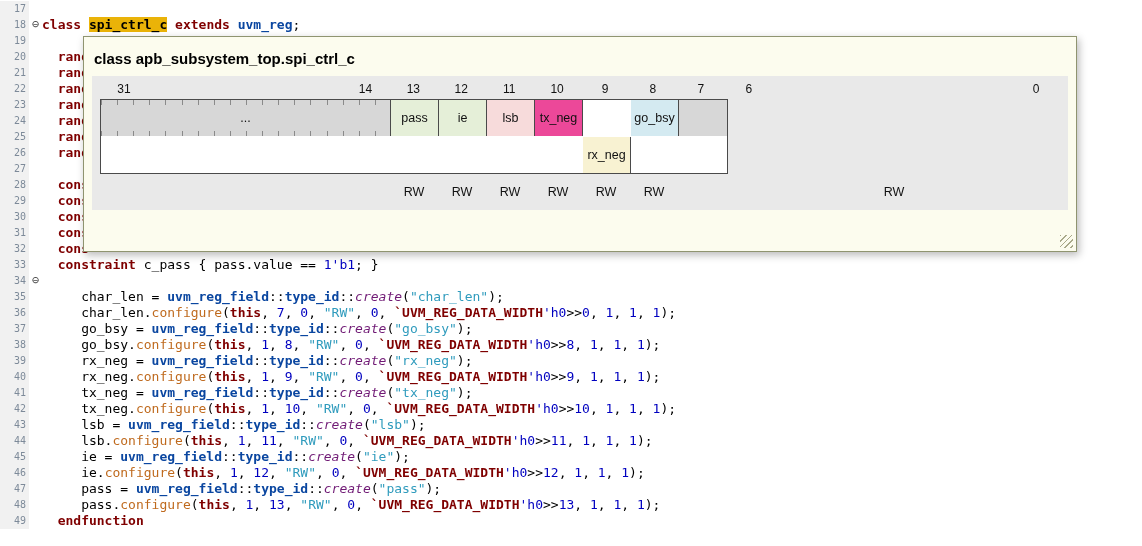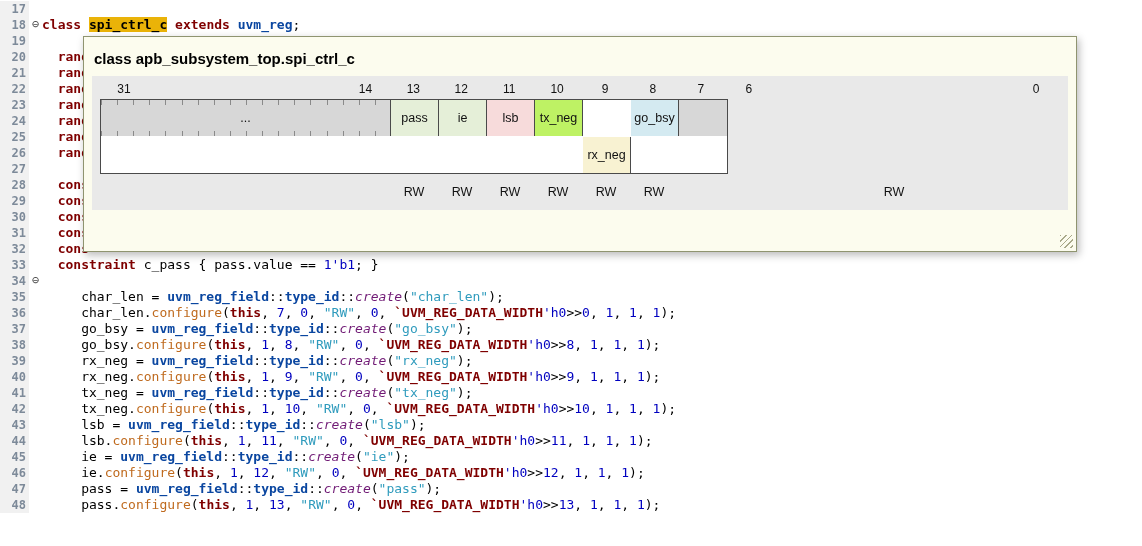--- a/index.html
+++ b/index.html
@@ -1,19 +1,19 @@
 <!DOCTYPE html>
 <html><head>
 <meta charset="utf-8">
 <style>
   html,body{margin:0;padding:0;background:#fff;}
   .screen{position:relative;width:1142px;height:546px;background:#ffffff;overflow:hidden;
           font-family:"DejaVu Sans Mono",monospace;font-size:13px;color:#000;padding-top:1px;box-sizing:border-box;}
   .line{display:flex;height:16px;line-height:16px;white-space:pre;}
-  .ln{flex:0 0 26px;text-align:right;padding-right:3px;background:#f1f1f1;color:#7d8a99;font-size:12px;font-weight:bold;}
+  .ln{flex:0 0 26px;text-align:right;padding-right:3px;background:#f1f1f1;color:#7d8a99;font-size:10px;}
   .fold{flex:0 0 13px;text-align:center;color:#4a4a4a;font-size:12px;line-height:15px;}
   .codetext{white-space:pre;}
   .tk-kw{color:#7f0000;font-weight:bold;}
   .tk-mc{color:#7f0000;font-weight:bold;}
   .tk-ty{color:#0a46a0;font-weight:bold;}
   .tk-fn{color:#0a46a0;}
   .tk-st{color:#2f9bbd;}
   .tk-nm{color:#0000c0;}
   .tk-cfg{color:#bf6a1e;}
   .tk-cr{color:#701a75;font-style:italic;}
@@ -71,20 +71,21 @@
       <div class="line"><span class="ln">39</span><span class="fold"></span><span class="codetext"><span class="tk-pl">     rx_neg = </span><span class="tk-ty">uvm_reg_field</span><span class="tk-pl">::</span><span class="tk-ty">type_id</span><span class="tk-pl">::</span><span class="tk-cr">create</span><span class="tk-pl">(</span><span class="tk-st">"rx_neg"</span><span class="tk-pl">);</span></span></div>
       <div class="line"><span class="ln">40</span><span class="fold"></span><span class="codetext"><span class="tk-pl">     rx_neg.</span><span class="tk-cfg">configure</span><span class="tk-pl">(</span><span class="tk-kw">this</span><span class="tk-pl">, </span><span class="tk-nm">1</span><span class="tk-pl">, </span><span class="tk-nm">9</span><span class="tk-pl">, </span><span class="tk-st">"RW"</span><span class="tk-pl">, </span><span class="tk-nm">0</span><span class="tk-pl">, </span><span class="tk-mc">`UVM_REG_DATA_WIDTH</span><span class="tk-nm">'h0</span><span class="tk-pl">&gt;&gt;</span><span class="tk-nm">9</span><span class="tk-pl">, </span><span class="tk-nm">1</span><span class="tk-pl">, </span><span class="tk-nm">1</span><span class="tk-pl">, </span><span class="tk-nm">1</span><span class="tk-pl">);</span></span></div>
       <div class="line"><span class="ln">41</span><span class="fold"></span><span class="codetext"><span class="tk-pl">     tx_neg = </span><span class="tk-ty">uvm_reg_field</span><span class="tk-pl">::</span><span class="tk-ty">type_id</span><span class="tk-pl">::</span><span class="tk-cr">create</span><span class="tk-pl">(</span><span class="tk-st">"tx_neg"</span><span class="tk-pl">);</span></span></div>
       <div class="line"><span class="ln">42</span><span class="fold"></span><span class="codetext"><span class="tk-pl">     tx_neg.</span><span class="tk-cfg">configure</span><span class="tk-pl">(</span><span class="tk-kw">this</span><span class="tk-pl">, </span><span class="tk-nm">1</span><span class="tk-pl">, </span><span class="tk-nm">10</span><span class="tk-pl">, </span><span class="tk-st">"RW"</span><span class="tk-pl">, </span><span class="tk-nm">0</span><span class="tk-pl">, </span><span class="tk-mc">`UVM_REG_DATA_WIDTH</span><span class="tk-nm">'h0</span><span class="tk-pl">&gt;&gt;</span><span class="tk-nm">10</span><span class="tk-pl">, </span><span class="tk-nm">1</span><span class="tk-pl">, </span><span class="tk-nm">1</span><span class="tk-pl">, </span><span class="tk-nm">1</span><span class="tk-pl">);</span></span></div>
       <div class="line"><span class="ln">43</span><span class="fold"></span><span class="codetext"><span class="tk-pl">     lsb = </span><span class="tk-ty">uvm_reg_field</span><span class="tk-pl">::</span><span class="tk-ty">type_id</span><span class="tk-pl">::</span><span class="tk-cr">create</span><span class="tk-pl">(</span><span class="tk-st">"lsb"</span><span class="tk-pl">);</span></span></div>
       <div class="line"><span class="ln">44</span><span class="fold"></span><span class="codetext"><span class="tk-pl">     lsb.</span><span class="tk-cfg">configure</span><span class="tk-pl">(</span><span class="tk-kw">this</span><span class="tk-pl">, </span><span class="tk-nm">1</span><span class="tk-pl">, </span><span class="tk-nm">11</span><span class="tk-pl">, </span><span class="tk-st">"RW"</span><span class="tk-pl">, </span><span class="tk-nm">0</span><span class="tk-pl">, </span><span class="tk-mc">`UVM_REG_DATA_WIDTH</span><span class="tk-nm">'h0</span><span class="tk-pl">&gt;&gt;</span><span class="tk-nm">11</span><span class="tk-pl">, </span><span class="tk-nm">1</span><span class="tk-pl">, </span><span class="tk-nm">1</span><span class="tk-pl">, </span><span class="tk-nm">1</span><span class="tk-pl">);</span></span></div>
       <div class="line"><span class="ln">45</span><span class="fold"></span><span class="codetext"><span class="tk-pl">     ie = </span><span class="tk-ty">uvm_reg_field</span><span class="tk-pl">::</span><span class="tk-ty">type_id</span><span class="tk-pl">::</span><span class="tk-cr">create</span><span class="tk-pl">(</span><span class="tk-st">"ie"</span><span class="tk-pl">);</span></span></div>
       <div class="line"><span class="ln">46</span><span class="fold"></span><span class="codetext"><span class="tk-pl">     ie.</span><span class="tk-cfg">configure</span><span class="tk-pl">(</span><span class="tk-kw">this</span><span class="tk-pl">, </span><span class="tk-nm">1</span><span class="tk-pl">, </span><span class="tk-nm">12</span><span class="tk-pl">, </span><span class="tk-st">"RW"</span><span class="tk-pl">, </span><span class="tk-nm">0</span><span class="tk-pl">, </span><span class="tk-mc">`UVM_REG_DATA_WIDTH</span><span class="tk-nm">'h0</span><span class="tk-pl">&gt;&gt;</span><span class="tk-nm">12</span><span class="tk-pl">, </span><span class="tk-nm">1</span><span class="tk-pl">, </span><span class="tk-nm">1</span><span class="tk-pl">, </span><span class="tk-nm">1</span><span class="tk-pl">);</span></span></div>
       <div class="line"><span class="ln">47</span><span class="fold"></span><span class="codetext"><span class="tk-pl">     pass = </span><span class="tk-ty">uvm_reg_field</span><span class="tk-pl">::</span><span class="tk-ty">type_id</span><span class="tk-pl">::</span><span class="tk-cr">create</span><span class="tk-pl">(</span><span class="tk-st">"pass"</span><span class="tk-pl">);</span></span></div>
       <div class="line"><span class="ln">48</span><span class="fold"></span><span class="codetext"><span class="tk-pl">     pass.</span><span class="tk-cfg">configure</span><span class="tk-pl">(</span><span class="tk-kw">this</span><span class="tk-pl">, </span><span class="tk-nm">1</span><span class="tk-pl">, </span><span class="tk-nm">13</span><span class="tk-pl">, </span><span class="tk-st">"RW"</span><span class="tk-pl">, </span><span class="tk-nm">0</span><span class="tk-pl">, </span><span class="tk-mc">`UVM_REG_DATA_WIDTH</span><span class="tk-nm">'h0</span><span class="tk-pl">&gt;&gt;</span><span class="tk-nm">13</span><span class="tk-pl">, </span><span class="tk-nm">1</span><span class="tk-pl">, </span><span class="tk-nm">1</span><span class="tk-pl">, </span><span class="tk-nm">1</span><span class="tk-pl">);</span></span></div>
+      <div class="line"><span class="ln">49</span><span class="fold"></span><span class="codetext"><span class="tk-pl">  </span><span class="tk-kw">endfunction</span></span></div>
     </div>
 
   <div class="popup">
     <div class="popup-title">class apb_subsystem_top.spi_ctrl_c</div>
     <div class="diagram">
       <div class="bith">
           <div class="bitlab" style="width: 290px;">
             <span>31</span>
             <span>14</span>
           </div>
@@ -122,21 +123,21 @@
           </div>
           <div class="cell" style="width: 48px; background: rgb(229, 239, 216);">
             <span>pass</span>
           </div>
           <div class="cell" style="width: 48px; background: rgb(229, 239, 216);">
             <span>ie</span>
           </div>
           <div class="cell" style="width: 48px; background: rgb(247, 219, 219);">
             <span>lsb</span>
           </div>
-          <div class="cell" style="width: 48px; background: #bef264;">
+          <div class="cell" style="width: 48px; background: #ec4899;">
             <span>tx_neg</span>
           </div>
           <div class="cell" style="width: 48px; background: rgb(248, 242, 210); margin-top: 37px;">
             <span>rx_neg</span>
           </div>
           <div class="cell" style="width: 48px; background: rgb(212, 234, 241);">
             <span>go_bsy</span>
           </div>
           <div class="cell" style="width: 48px; background: rgb(215, 215, 215);">
             <span></span>

